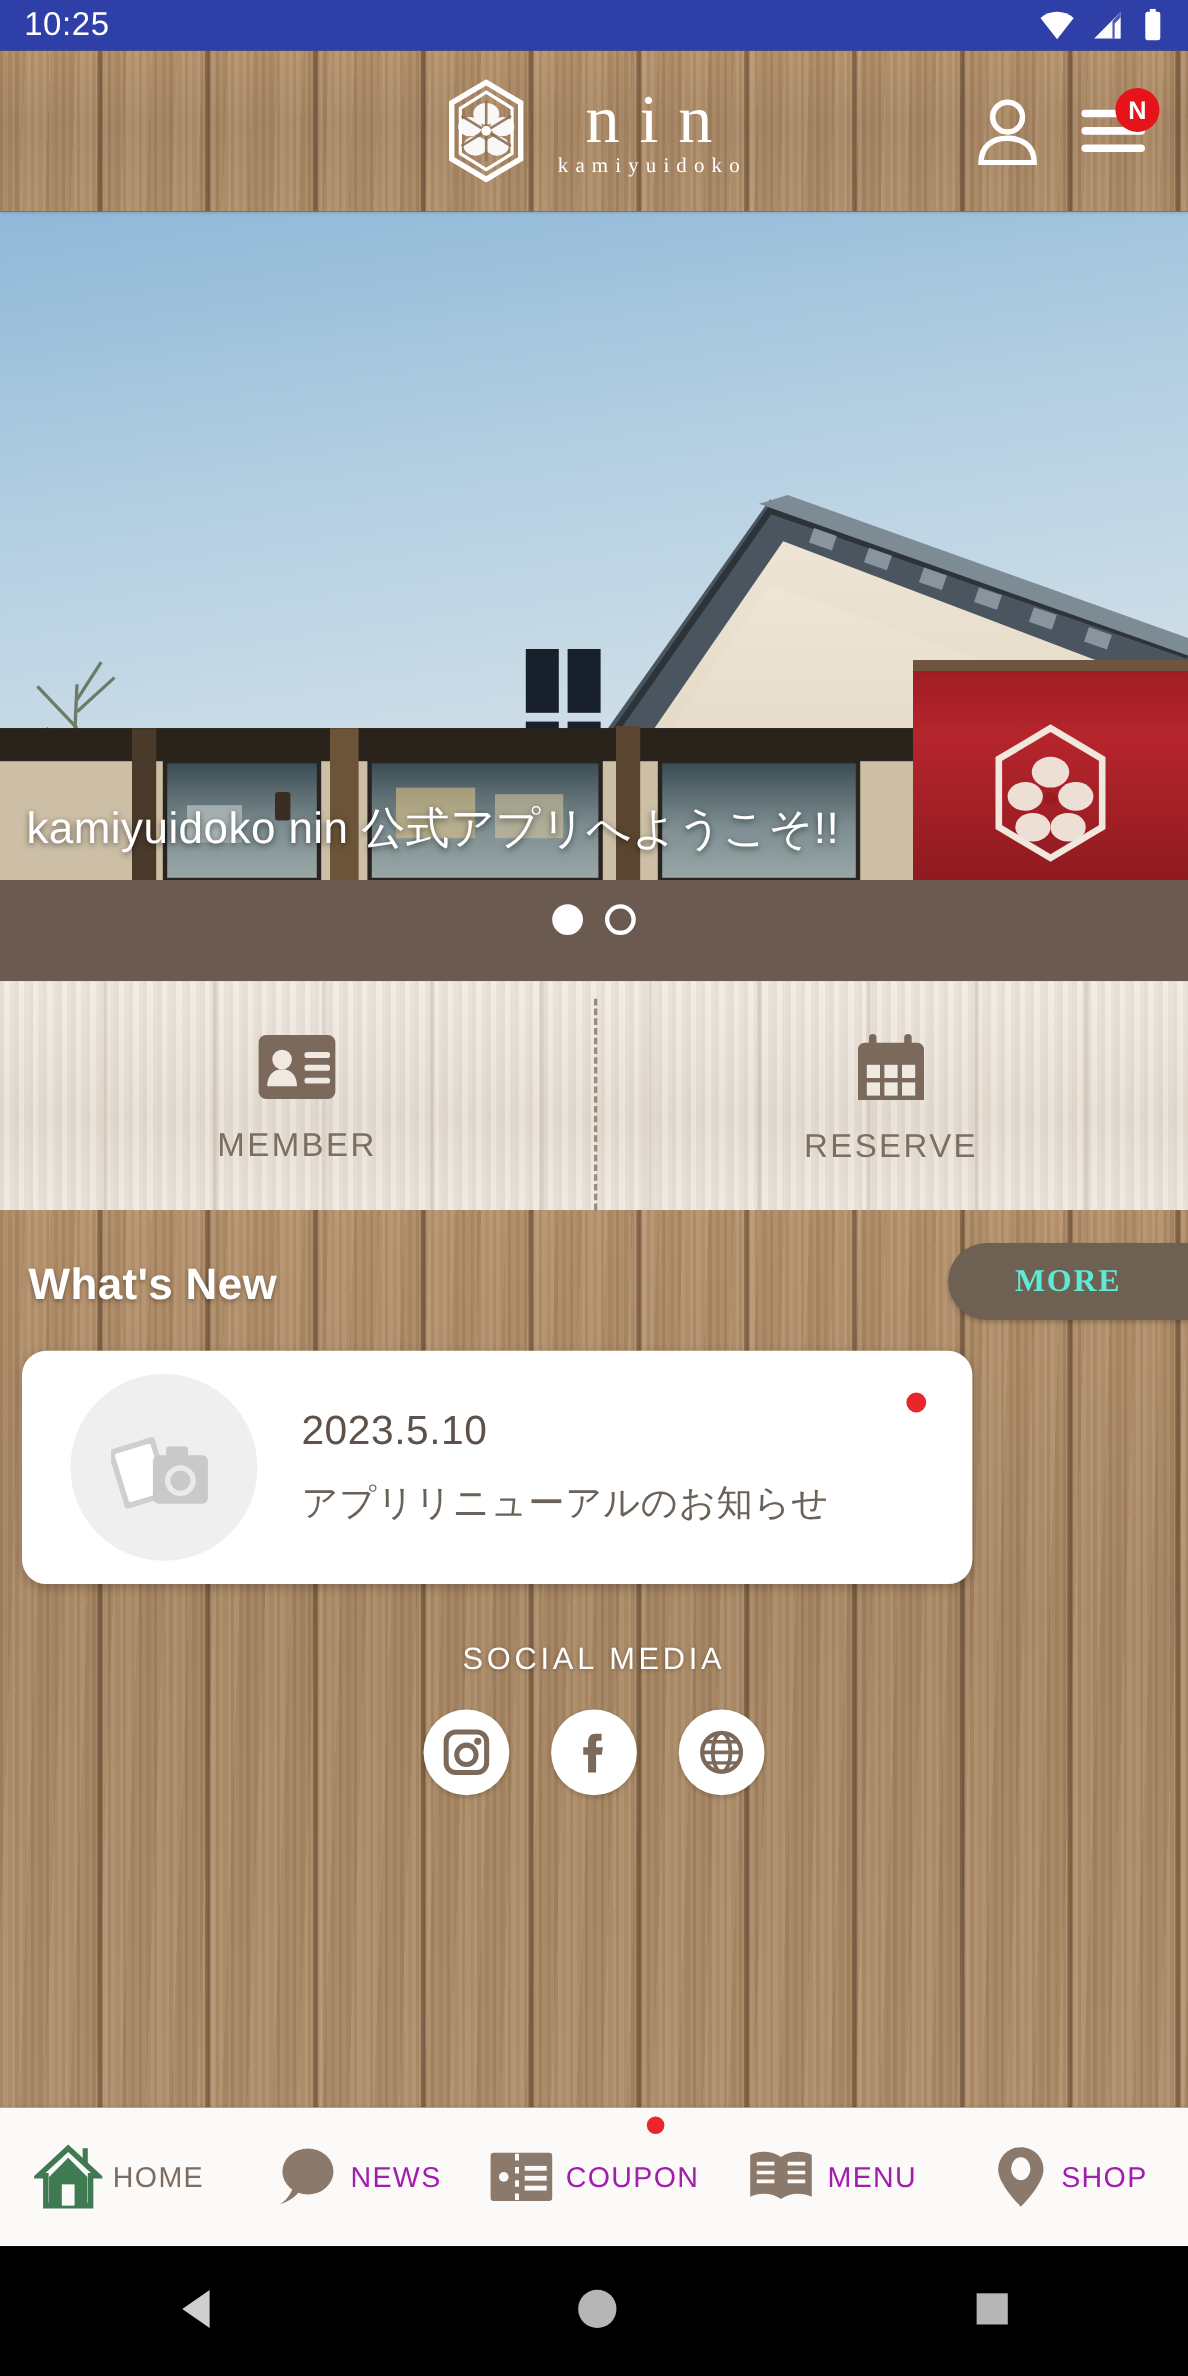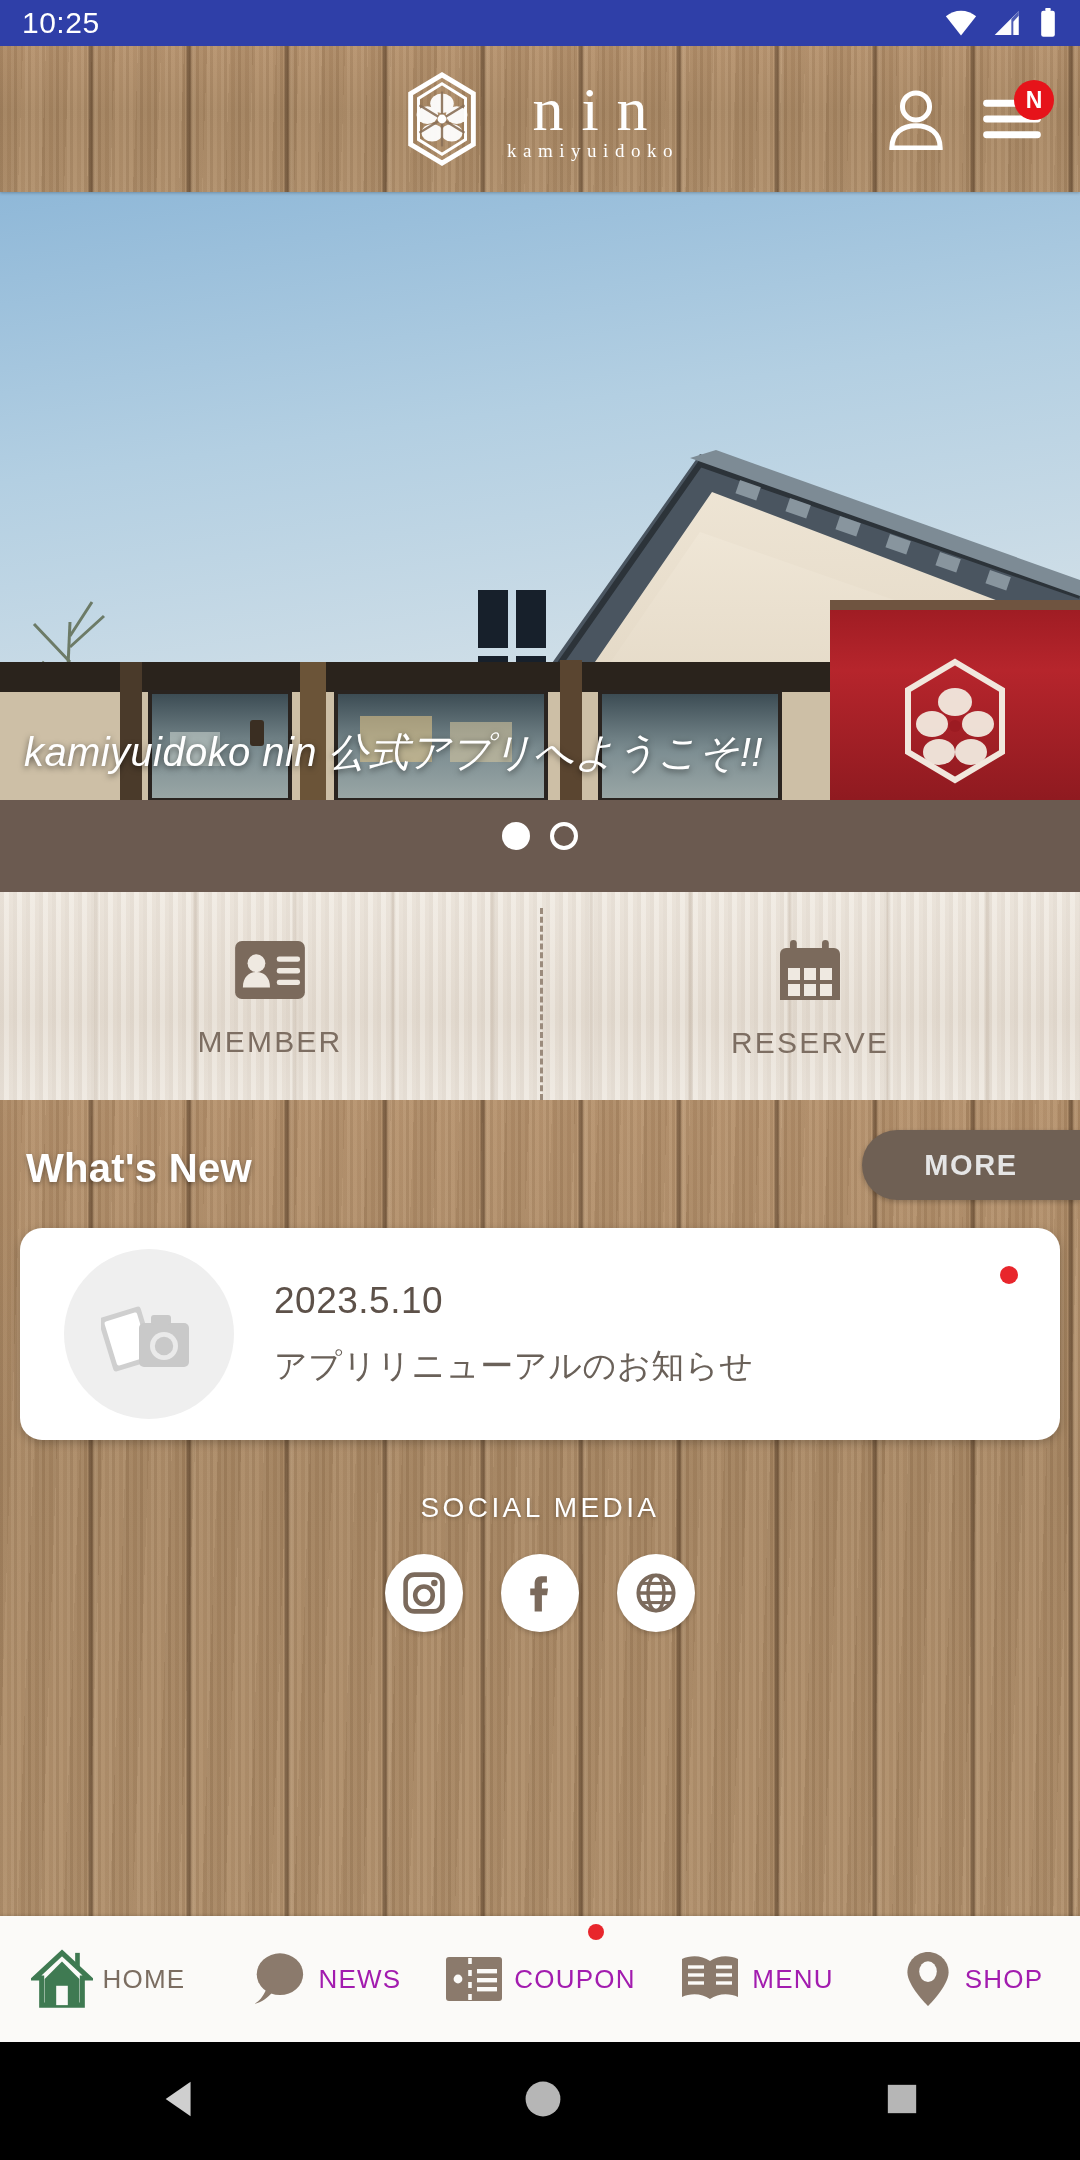--- a/index.html
+++ b/index.html
@@ -81,21 +81,21 @@
   }
   .hdr-btn { position:relative; width:68px; height:74px; display:flex; align-items:center; justify-content:center; }
   #menu-badge {
     position:absolute; top:-2px; right:-8px; width:40px; height:40px;
     background:#e6131a; border-radius:50%;
     color:#fff; font-size:23px; font-weight:bold;
     display:flex; align-items:center; justify-content:center;
   }
 
   
-  #hero { position:absolute; top:192px; left:0; width:1080px; height:700px; overflow:hidden; background:#6b5c52;font-style:italic; }
+  #hero { position:absolute; top:192px; left:0; width:1080px; height:700px; overflow:hidden; background:#6b5c52; }
   #hero-photo { position:absolute; top:0; left:0; width:1080px; height:608px; overflow:hidden; }
   #hero-caption {
     position:absolute; left:24px; bottom:112px; z-index:6;
     color:#fff; font-size:40px; letter-spacing:.4px;
     text-shadow:0 2px 6px rgba(0,0,0,.55);
     white-space:nowrap;
   }
   #hero-dots {
     position:absolute; left:0; right:0; bottom:36px; height:40px; z-index:6;
     display:flex; align-items:center; justify-content:center; gap:20px;
@@ -127,24 +127,24 @@
     position:absolute; left:26px; top:26px;
     color:#fff; font-size:40px; font-weight:bold; letter-spacing:.3px;
     text-shadow:0 2px 5px rgba(0,0,0,.35);
   }
   #wn-more {
     position:absolute; right:0; top:10px; width:218px; height:70px;
     background:#6f6054; border-radius:38px 0 0 38px;
     display:flex; align-items:center; justify-content:center;
     box-shadow:0 2px 5px rgba(0,0,0,.22);
   }
-  #wn-more span { color:#e5e5e5; font-size:29px; font-weight:bold; letter-spacing:1.6px; }
+  #wn-more span { color:#5eead4; font-size:29px; font-weight:bold; letter-spacing:1.6px;font-family:Liberation Serif, serif; }
 
   #news-card {
-    position:absolute; left:20px; top:128px; width:1040px; height:212px;
+    position:absolute; left:20px; top:128px; width:864px; height:212px;
     background:#fff; border-radius:22px;
     box-shadow:0 3px 10px rgba(0,0,0,.22);
     display:flex; align-items:center; padding:0 0 0 44px;
   }
   #news-thumb {
     width:170px; height:170px; border-radius:50%; background:#efefef;
     flex:none; display:flex; align-items:center; justify-content:center;
   }
   #news-body { margin-left:40px; display:flex; flex-direction:column; gap:22px; }
   #news-date { color:#5d5149; font-size:37px; letter-spacing:.5px; }

